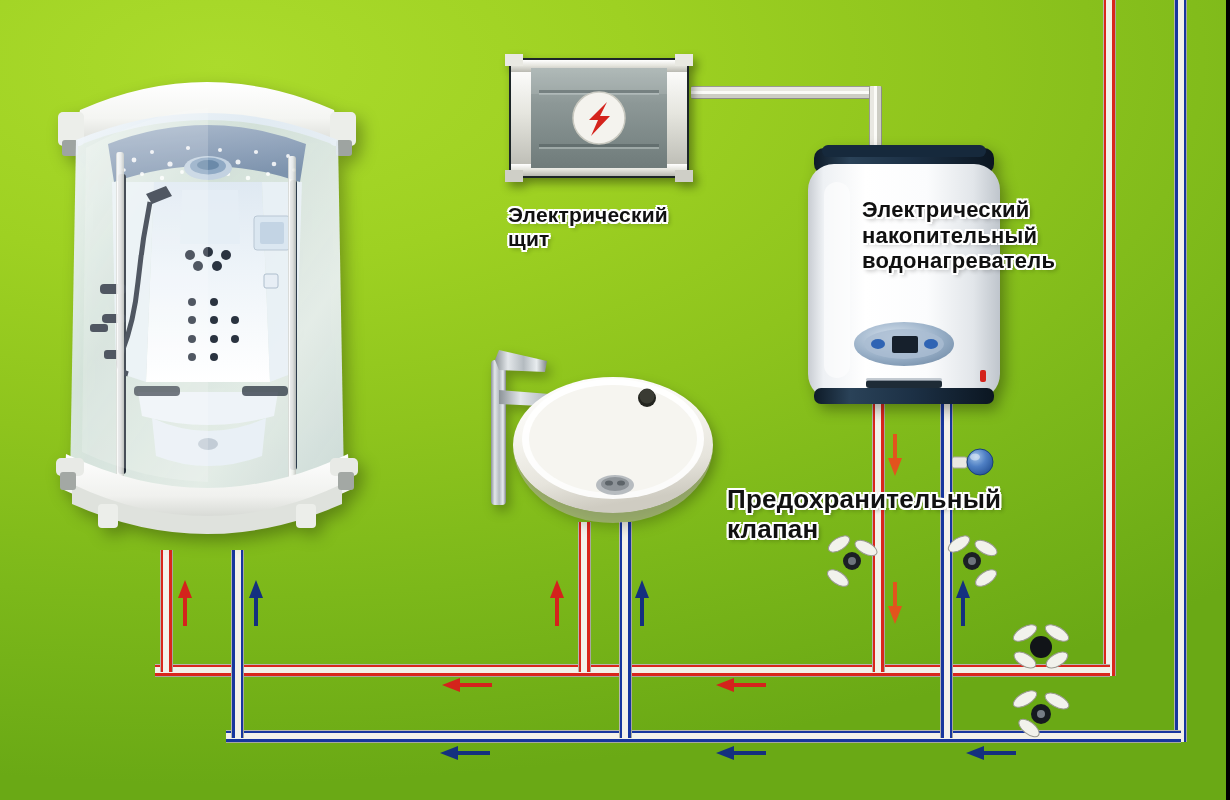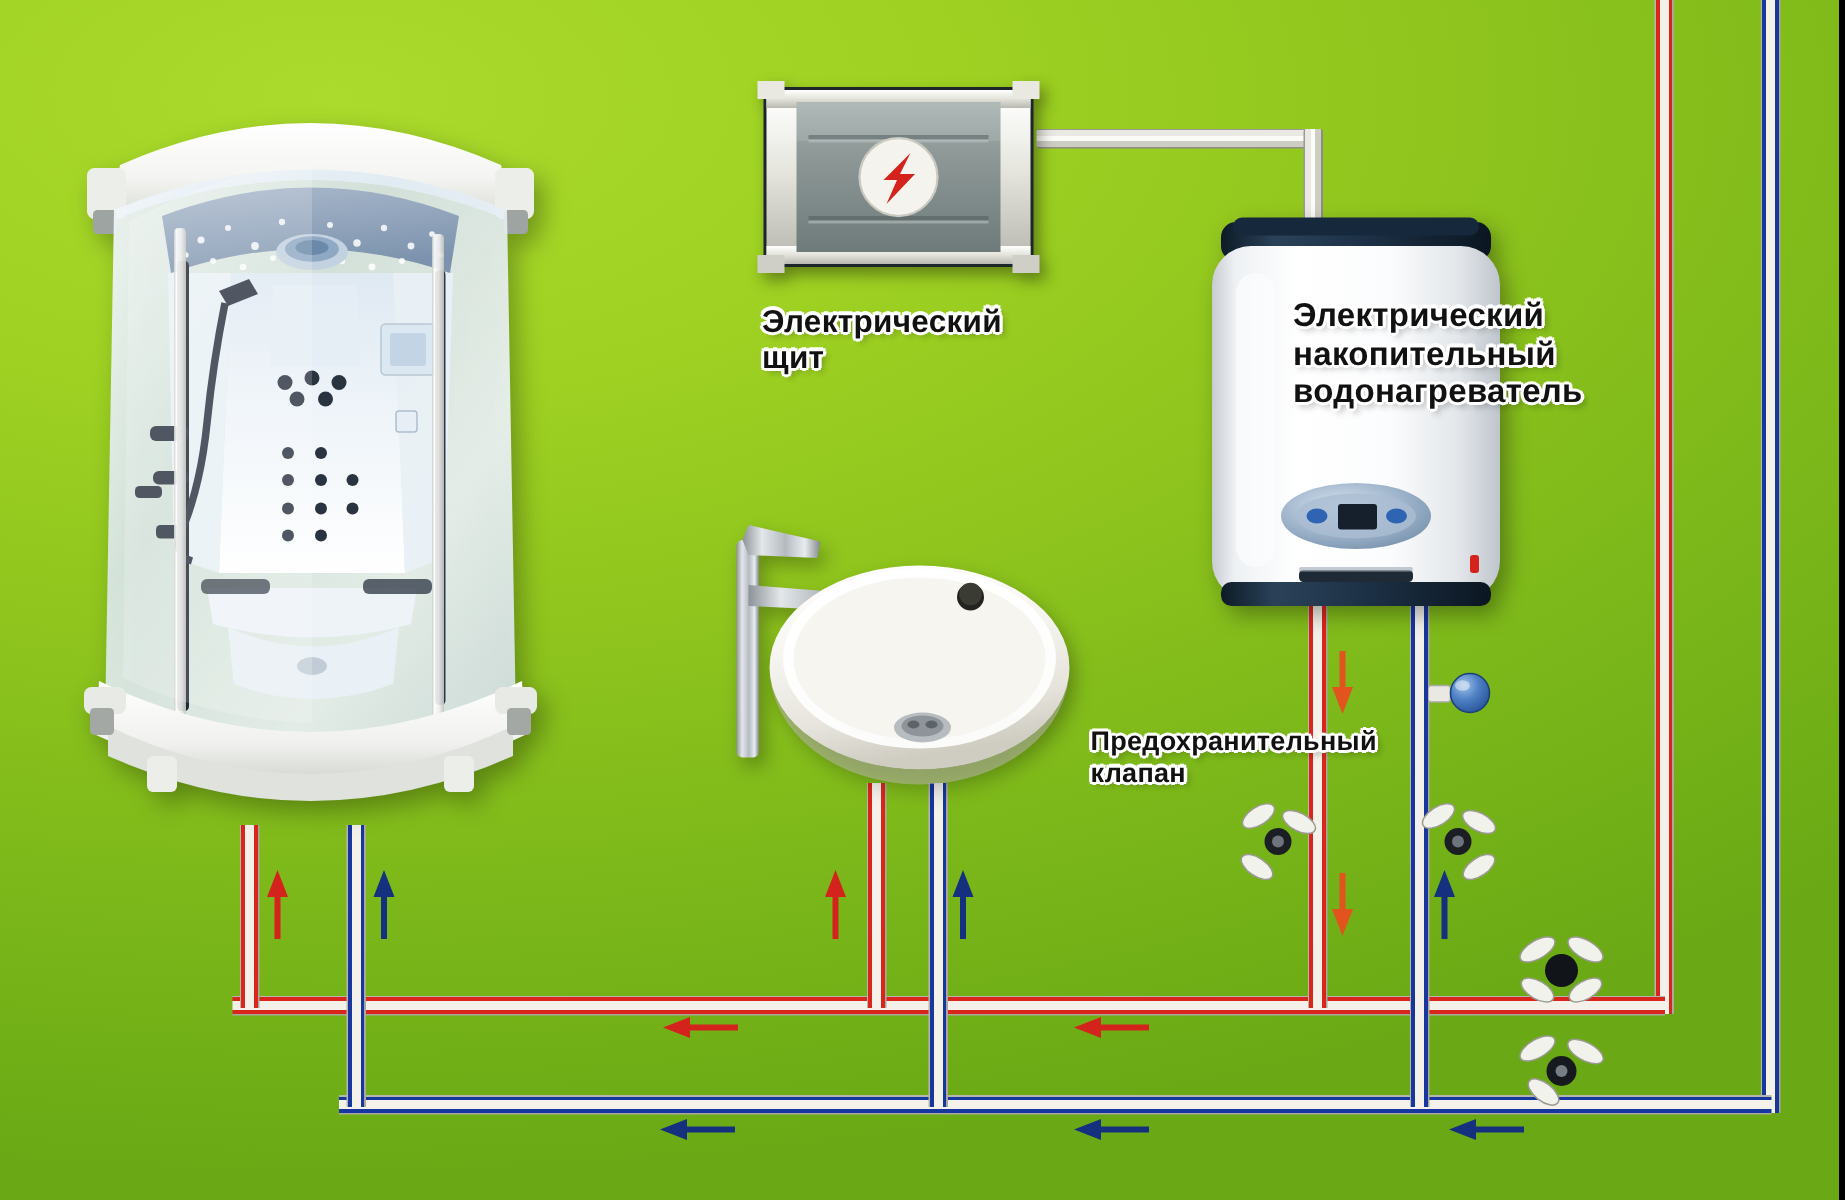--- a/index.html
+++ b/index.html
@@ -17,21 +17,21 @@
     letter-spacing:.2px;
     text-shadow:
       -1.6px -1.6px 0 #fff, 1.6px -1.6px 0 #fff,
       -1.6px  1.6px 0 #fff, 1.6px  1.6px 0 #fff,
       -2.2px 0 0 #fff, 2.2px 0 0 #fff, 0 -2.2px 0 #fff, 0 2.2px 0 #fff,
        3px 3px 4px rgba(0,0,0,.30);
     white-space:pre-line;z-index:60;
   }
   #lbl-panel{left:508px;top:203px;font-size:21px;}
   #lbl-heater{left:862px;top:197px;font-size:22px;}
-  #lbl-valve{left:727px;top:484px;font-size:18px;}
+  #lbl-valve{left:727px;top:484px;font-size:26px;}
 
   
   .pipe{position:absolute;}
   .pv{width:13px;}            
   .ph{height:13px;}           
   .red.pv{
     background:linear-gradient(to right,#b6b6ae 0 1px,#d9261c 1px 3.5px,#f3f1ea 3.5px 9.5px,#d9261c 9.5px 12px,#a8a89f 12px 13px);
   }
   .blue.pv{
     background:linear-gradient(to right,#b6b6ae 0 1px,#17369e 1px 3.5px,#f3f1ea 3.5px 9.5px,#17369e 9.5px 12px,#a8a89f 12px 13px);

